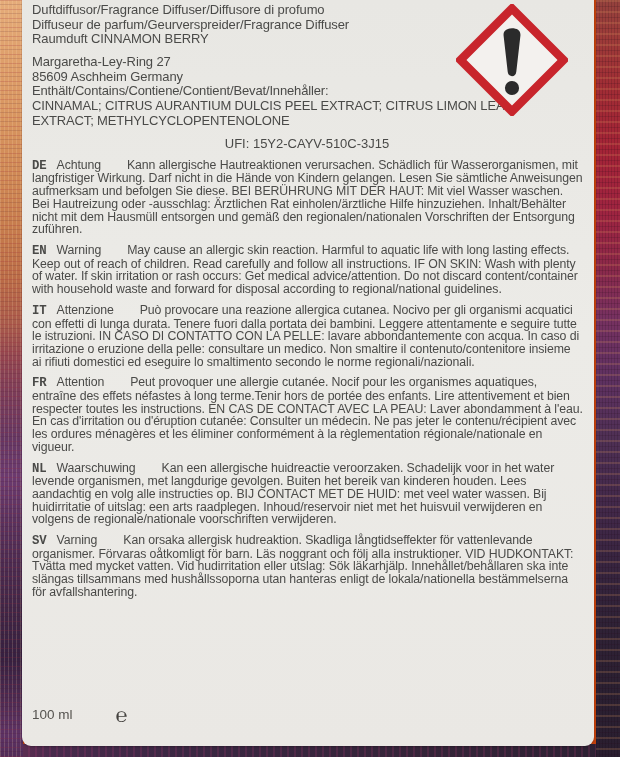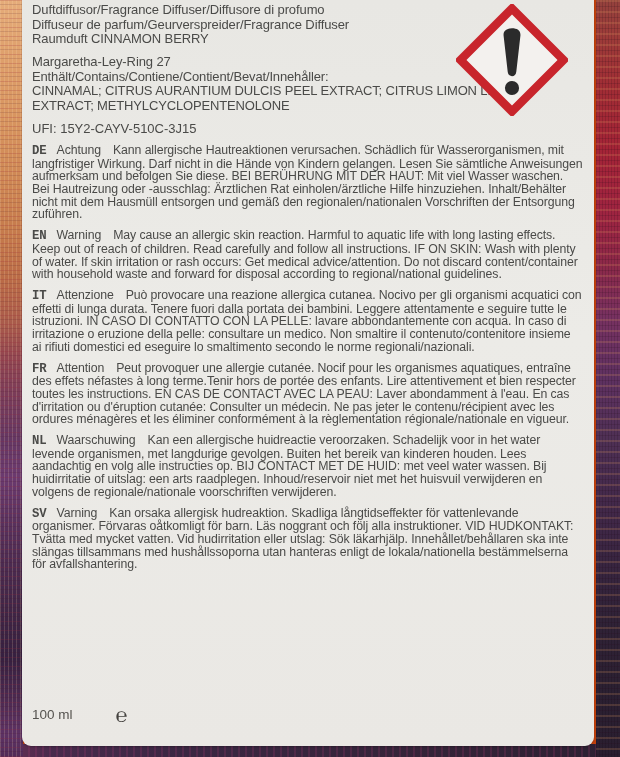--- a/index.html
+++ b/index.html
@@ -38,25 +38,25 @@
     background:linear-gradient(180deg,#e8e7e3 0%,#ecebe7 45%,#eae8e4 100%);
     border-radius:0 0 9px 9px;
     padding:3px 12px 0 10px;
     color:#4a4a48;
     box-shadow:0 1px 2px rgba(0,0,0,0.25);
   }
   .hdr div{font-size:13px;line-height:14.6px;letter-spacing:-0.1px;}
   .addr{margin-top:8px;}
   .addr div{font-size:13px;line-height:14.8px;letter-spacing:-0.1px;}
   .contains{margin-top:0;font-size:13px;line-height:14.8px;letter-spacing:-0.15px;width:545px;}
-  .ufi{margin-top:7px;font-size:13px;line-height:15px;}
+  .ufi{margin-top:7px;font-size:13px;line-height:15px;text-align:center;}
   .warnings{margin-top:6px;width:551px;}
   .warn{margin:8px 0 0 0;font-size:12.3px;line-height:12.7px;letter-spacing:-0.1px;}
   .lang{font-weight:bold;margin-right:10px;font-family:Liberation Mono, monospace;}
-  .signal{margin-right:12px;}
+  .signal{margin-right:26px;}
   .volume{
     position:absolute;left:10px;bottom:24px;font-size:13.5px;color:#55534f;
     display:flex;align-items:center;gap:40px;
   }
   .esign{font-size:20px;font-weight:400;margin-left:3px;line-height:14px;color:#44423f;}
   .pictogram{position:absolute;left:434px;top:4px;width:112px;height:112px;}
 </style>
 </head>
 <body>
 
@@ -78,20 +78,21 @@
     </div>
 
     <div class="hdr">
       <div>Duftdiffusor/Fragrance Diffuser/Diffusore di profumo</div>
       <div>Diffuseur de parfum/Geurverspreider/Fragrance Diffuser</div>
       <div>Raumduft CINNAMON BERRY</div>
     </div>
 
     <div class="addr">
       <div>Margaretha-Ley-Ring 27</div>
+      <div>85609 Aschheim Germany</div>
     </div>
 
     <div class="contains">
       <div>Enthält/Contains/Contiene/Contient/Bevat/Innehåller:</div>
       <div>CINNAMAL; CITRUS AURANTIUM DULCIS PEEL EXTRACT; CITRUS LIMON LEAF EXTRACT; METHYLCYCLOPENTENOLONE</div>
     </div>
 
     <div class="ufi">UFI: 15Y2-CAYV-510C-3J15</div>
 
     <div class="warnings">

